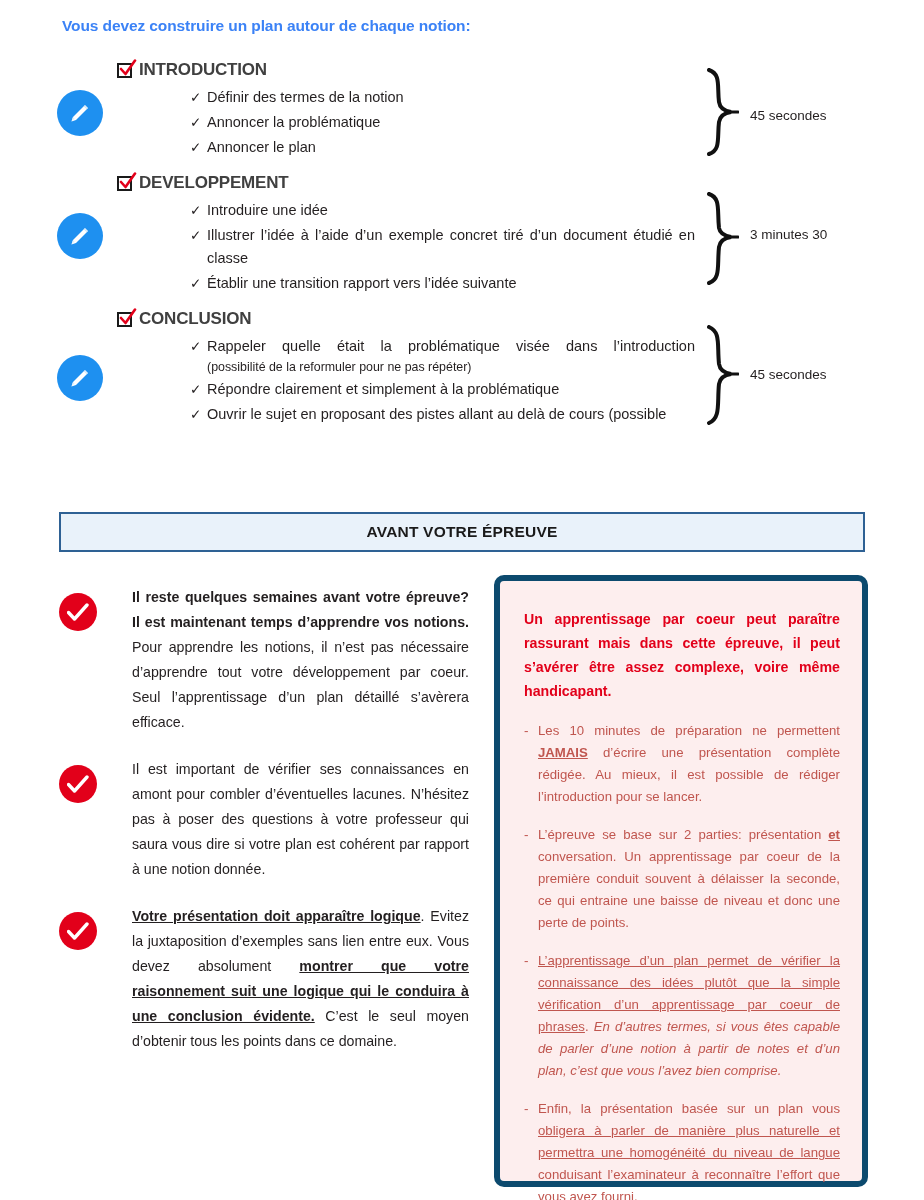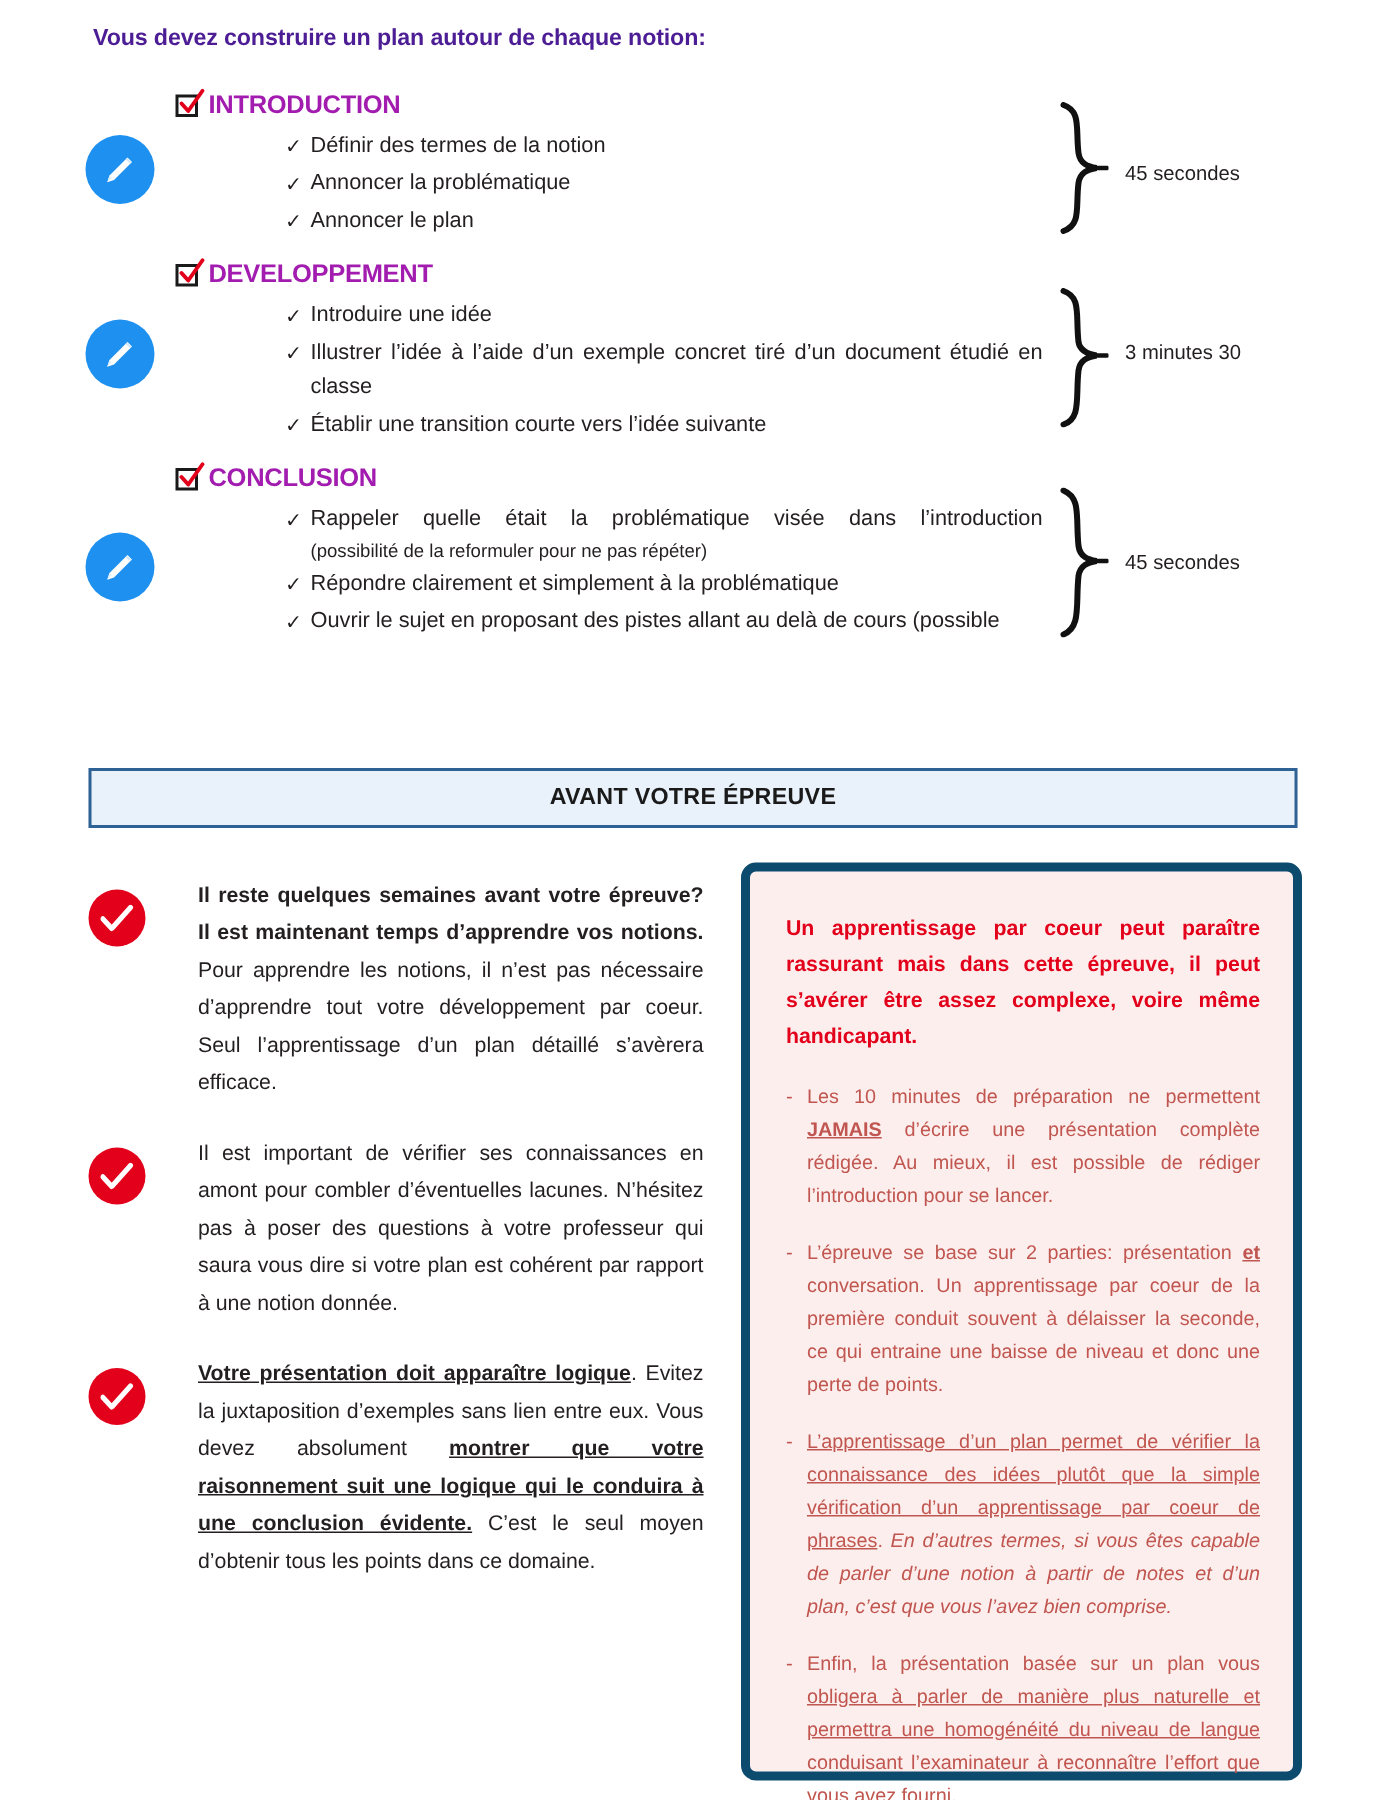--- a/index.html
+++ b/index.html
@@ -15,21 +15,21 @@
     overflow: hidden;
   }
 
   
   #page-heading {
     position: absolute;
     left: 62px; top: 17px;
     font-size: 15.5px;
     font-weight: bold;
     letter-spacing: -0.1px;
-    color: #4c1d95;
+    color: #3b82f6;
   }
 
   
   .plan-section { position: absolute; left: 0; width: 924px; }
   #plan-section-0 { top: 60px; }
   #plan-section-1 { top: 173px; }
   #plan-section-2 { top: 309px; }
 
   .pencil-badge {
     position: absolute;
@@ -52,21 +52,21 @@
     position: relative;
     width: 15px; height: 15px;
     border: 2px solid #1a1a1a;
     flex: none;
   }
   .chk-box svg { position: absolute; left: -1px; top: -6px; }
   .section-title {
     font-size: 17px;
     font-weight: bold;
     letter-spacing: -0.2px;
-    color: #a21caf;
+    color: #404040;
     white-space: nowrap;
   }
 
   .bullets {
     position: absolute;
     left: 190px; top: 26px;
     width: 505px;
   }
   .bullet-row {
     display: flex;
@@ -250,21 +250,21 @@
     <div class="bullet-row">
       <span class="tick">✓</span>
       <span class="bullet-text">Introduire une idée</span>
     </div>
     <div class="bullet-row">
       <span class="tick">✓</span>
       <span class="bullet-text">Illustrer l’idée à l’aide d’un exemple concret tiré d’un document étudié en classe</span>
     </div>
     <div class="bullet-row">
       <span class="tick">✓</span>
-      <span class="bullet-text">Établir une transition courte vers l’idée suivante</span>
+      <span class="bullet-text">Établir une transition rapport vers l’idée suivante</span>
     </div>
   </div>
 </div>
 
 <div class="plan-section" id="plan-section-2">
   <div class="pencil-badge">
     <svg width="24" height="24" viewBox="0 0 24 24" aria-hidden="true">
       <path d="M3.5 20.5 L5 16 L17 4 L20 7 L8 19 Z" fill="#ffffff"></path>
       <path d="M3.5 20.5 L5 16 L6.5 17.5 Z" fill="#dfeffb"></path>
       <path d="M16.2 4.8 L19.2 7.8" stroke="#cfe6f8" stroke-width="1.2" fill="none"></path>

